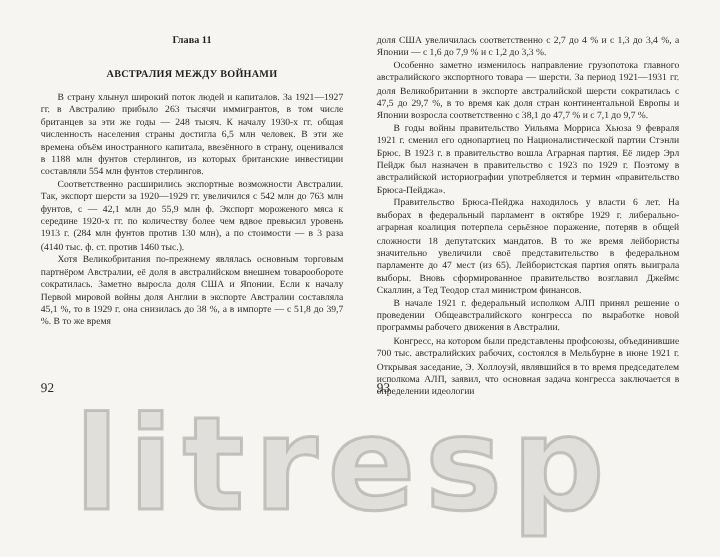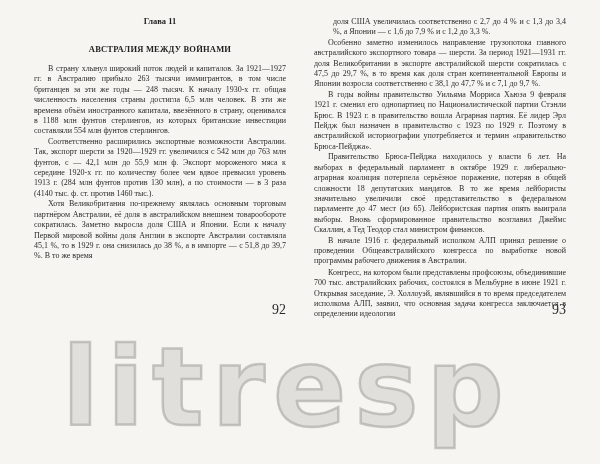--- a/index.html
+++ b/index.html
@@ -7,21 +7,21 @@
   body { font-family: "Liberation Serif", serif; background: #eceae6; }
 
   .spread {
     position: relative;
     width: 600px;
     height: 464px;
     background: #f6f5f2;
     overflow: hidden;
   }
 
-  .page { position: absolute; top: 4px; height: 340px; }
+  .page { position: absolute; top: 16px; height: 340px; }
   .page.left  { left: 34px;  width: 252px; }
   .page.right { left: 314px; width: 252px; }
 
   .chapter {
     text-align: center;
     font-weight: bold;
     font-size: 8.5px;
     margin-top: 12px;
     color: #1f1f1f;
   }
@@ -36,30 +36,30 @@
   }
 
   .body {
     font-size: 8px;
     line-height: 10.4px;
     text-align: justify;
     color: #2b2b2b;
   }
   .page.right .body { margin-top: 13px; }
   .body p { text-indent: 14px; }
-  .body p.no-indent { text-indent: 0; margin-left: 19px; }
+  .body p.no-indent { text-indent: 0; }
   .body p.gap-top { margin-top: 1px; }
 
   .pagenum {
     position: absolute;
     bottom: 26px;
     left: 0;
     width: 100%;
-    text-align: right;
-    font-size: 14px;
+    text-align: left;
+    font-size: 11px;
     color: #2b2b2b;
   }
 
   .watermark {
     position: absolute;
     left: 62px;
     top: 334px;
     z-index: 5;
     font-family: "DejaVu Sans", sans-serif;
     font-size: 108px;
@@ -88,21 +88,21 @@
       </div>
     <div class="pagenum">92</div>
   </div>
 
   <div class="page right">
     <div class="body">
       <p class="no-indent">доля США увеличилась соответственно с 2,7 до 4 % и с 1,3 до 3,4 %, а Японии — с 1,6 до 7,9 % и с 1,2 до 3,3 %.</p>
     <p>Особенно заметно изменилось направление грузопотока главного австралийского экспортного товара — шерсти. За период 1921—1931 гг. доля Великобритании в экспорте австралийской шерсти сократилась с 47,5 до 29,7 %, в то время как доля стран континентальной Европы и Японии возросла соответственно с 38,1 до 47,7 % и с 7,1 до 9,7 %.</p>
         <p>В годы войны правительство Уильяма Морриса Хьюза 9 февраля 1921 г. сменил его однопартиец по Националистической партии Стэнли Брюс. В 1923 г. в правительство вошла Аграрная партия. Её лидер Эрл Пейдж был назначен в правительство с 1923 по 1929 г. Поэтому в австралийской историографии употребляется и термин «правительство Брюса-Пейджа».</p>
         <p>Правительство Брюса-Пейджа находилось у власти 6 лет. На выборах в федеральный парламент в октябре 1929 г. либерально-аграрная коалиция потерпела серьёзное поражение, потеряв в общей сложности 18 депутатских мандатов. В то же время лейбористы значительно увеличили своё представительство в федеральном парламенте до 47 мест (из 65). Лейбористская партия опять выиграла выборы. Вновь сформированное правительство возглавил Джеймс Скаллин, а Тед Теодор стал министром финансов.</p>
-        <p>В начале 1916 г. федеральный исполком АЛП принял решение о проведении Общеавстралийского конгресса по выработке новой программы рабочего движения в Австралии.</p>
+        <p>В начале 1921 г. федеральный исполком АЛП принял решение о проведении Общеавстралийского конгресса по выработке новой программы рабочего движения в Австралии.</p>
         <p class="gap-top">Конгресс, на котором были представлены профсоюзы, объединившие 700 тыс. австралийских рабочих, состоялся в Мельбурне в июне 1921 г. Открывая заседание, Э. Холлоуэй, являвшийся в то время председателем исполкома АЛП, заявил, что основная задача конгресса заключается в определении идеологии</p>
       </div>
     <div class="pagenum">93</div>
   </div>
 
   <div class="watermark">litresp</div>
 
 </div>
 
 </body></html>

